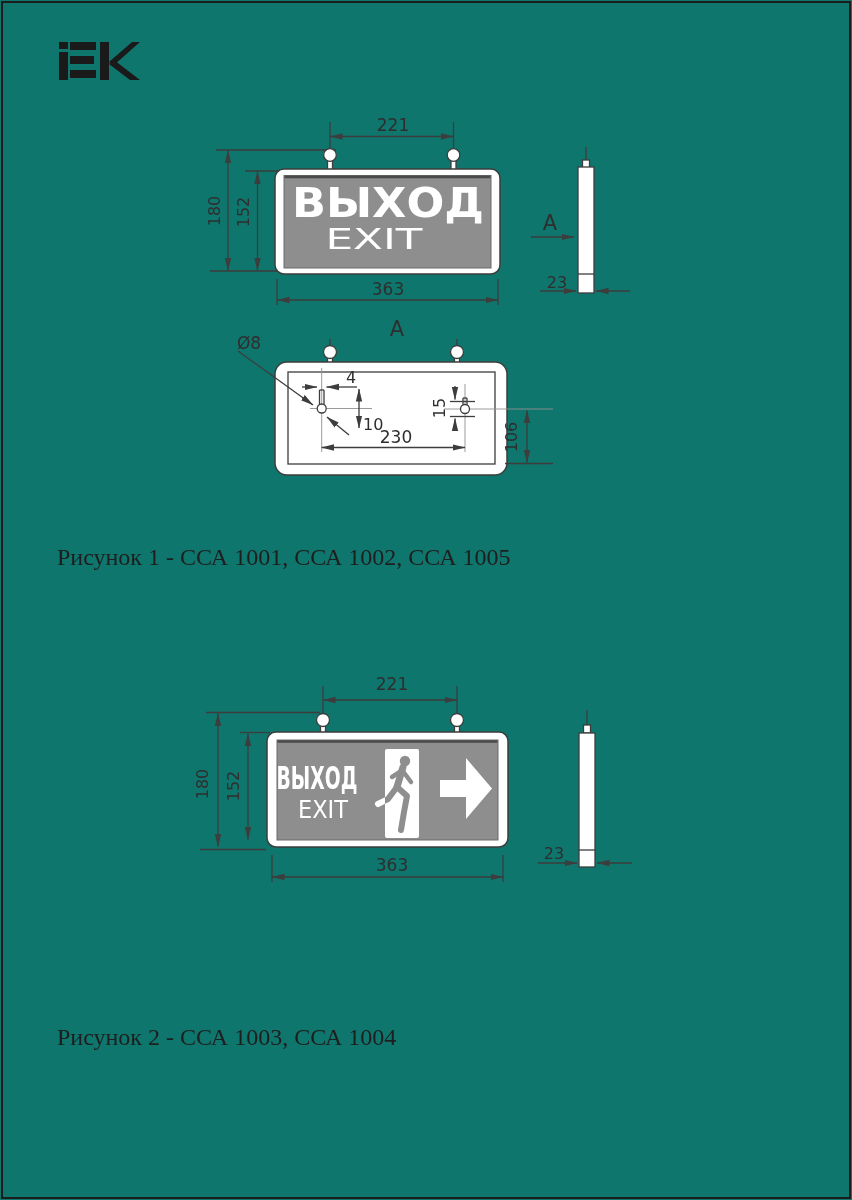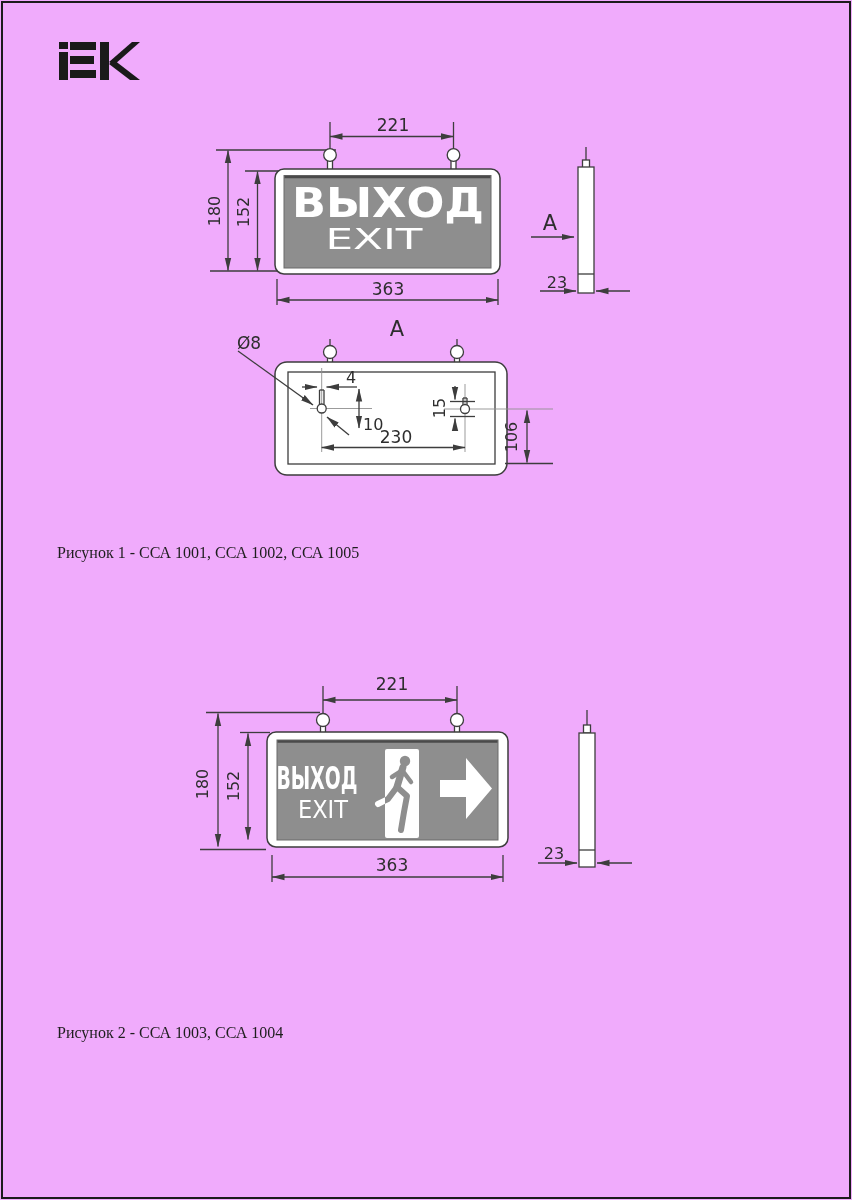--- a/index.html
+++ b/index.html
@@ -1,21 +1,21 @@
 <!DOCTYPE html>
 <html><head>
 <meta charset="utf-8">
 <style>
   html,body{margin:0;padding:0;background:#d8d8d8;}
-  .page{position:relative;width:852px;height:1200px;background:#f0abfc;overflow:hidden;
+  .page{position:relative;width:852px;height:1200px;background:#0f766e;overflow:hidden;
         font-family:"DejaVu Sans",sans-serif;}
   .page-border{position:absolute;inset:1px;border:2px solid #1c1c1c;pointer-events:none;}
   .logo{position:absolute;left:55px;top:40px;}
   .caption{position:absolute;left:57px;font-family:"Liberation Serif","DejaVu Serif",serif;
-           font-size:16px;color:#1e1e1e;white-space:nowrap;}
+           font-size:24px;color:#1e1e1e;white-space:nowrap;}
   .caption1{top:544px;}
   .caption2{top:1024px;}
   svg text{font-family:"DejaVu Sans",sans-serif;}
   .dimtxt{font-size:16px;fill:#2e2e2e;}
   .dimtxt-lg{font-size:17px;fill:#2e2e2e;}
   .viewlbl{font-size:21px;fill:#2e2e2e;}
 </style>
 </head>
 <body>
 

